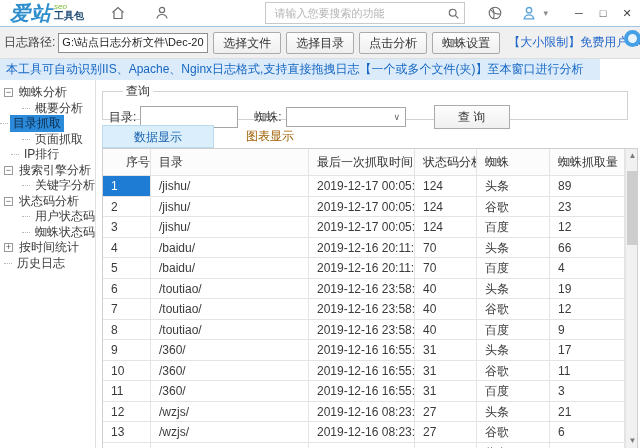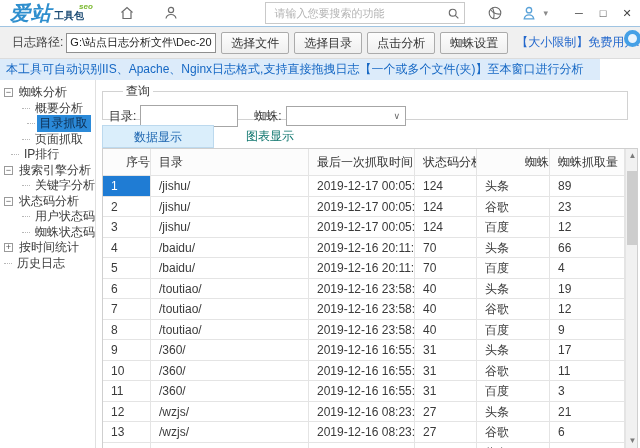--- a/index.html
+++ b/index.html
@@ -5,40 +5,40 @@
   html,body{margin:0;padding:0;background:#888;}
   .app{position:relative;width:640px;height:448px;background:#fff;overflow:hidden;
        font-family:"Liberation Sans","DejaVu Sans",sans-serif;font-size:12px;color:#333;
        -webkit-font-smoothing:antialiased;}
   
   .titlebar{position:absolute;left:0;top:0;width:640px;height:26px;background:#fff;
             border-bottom:1px solid #9fc4e2;display:flex;align-items:center;}
   .logo{display:flex;align-items:flex-start;margin-left:10px;line-height:1;}
   .logo-main{font-size:20px;font-weight:bold;font-style:italic;color:#2f8fce;letter-spacing:1px;}
   .logo-stack{display:flex;flex-direction:column;margin-left:2px;}
-  .logo-sup{font-size:8px;color:#7ab82e;font-weight:bold;font-style:italic;margin-left:25px;}
+  .logo-sup{font-size:8px;color:#7ab82e;font-weight:normal;font-style:italic;}
   .logo-sub{font-size:10px;color:#1b4a73;font-weight:bold;}
   .tb-icon{width:16px;height:16px;color:#6b6b6b;flex:0 0 auto;}
   .tb-icon svg{width:100%;height:100%;display:block;}
   .home-i{margin-left:26px;}
   .contact-i{margin-left:28px;}
   .searchbox{margin-left:auto;width:188px;height:20px;border:1px solid #c9c9c9;background:#fff;
              display:flex;align-items:center;padding:0 4px 0 6px;}
   .searchbox input{flex:1;border:none;outline:none;font-size:11px;color:#333;background:transparent;
                    font-family:inherit;min-width:0;}
   .searchbox input::placeholder{color:#b4b4b4;}
   .net-i{margin-left:22px;}
   .user-i{margin-left:18px;color:#5aa2d8;}
   .caret{margin-left:6px;font-size:9px;color:#8a8a8a;}
   .winctl{display:flex;align-items:center;margin-left:24px;margin-right:6px;gap:10px;}
   .wbtn{width:14px;height:16px;text-align:center;line-height:16px;font-size:11px;color:#444;cursor:default;}
   
   .toolbar{position:absolute;left:0;top:27px;width:640px;height:31px;background:#f0f0f0;
            border-bottom:1px solid #dcdcdc;display:flex;align-items:center;white-space:nowrap;}
-  .path-label{margin-left:12px;color:#444;}
+  .path-label{margin-left:4px;color:#444;}
   .path-input{width:148px;height:18px;border:1px solid #8f8f8f;background:#fff;margin-left:3px;
               font-size:11px;padding:0 3px;font-family:inherit;color:#222;}
   .tbtn{height:22px;margin-left:5px;padding:0 9px;background:linear-gradient(#fdfdfd,#efefef);
         border:1px solid #ababab;border-radius:2px;font-size:12px;color:#333;line-height:20px;}
   .limit{margin-left:8px;color:#2468cc;overflow:hidden;}
   .float-badge{position:absolute;left:624px;top:30px;width:17px;height:17px;border-radius:50%;
                background:#eaf4fd;border:4px solid #45a0e6;box-sizing:border-box;}
   
   .infobar{position:absolute;left:0;top:59px;width:600px;height:21px;background:#dcebfa;
            color:#1668c4;line-height:21px;padding-left:6px;box-sizing:border-box;white-space:nowrap;overflow:hidden;}
@@ -63,21 +63,21 @@
          display:flex;align-items:center;box-sizing:border-box;}
   .combo .cval{flex:1;padding-left:3px;}
   .combo .chev{width:16px;text-align:center;color:#666;font-size:9px;}
   .qbtn{height:24px;width:76px;background:linear-gradient(#fdfdfd,#f0f0f0);border:1px solid #ababab;
         font-size:12px;color:#333;letter-spacing:0;}
   .qbtn.q1{margin-left:28px;}
   .qbtn.q2{margin-left:46px;}
   .sp2{margin-left:16px;}
   
   .tabs{display:flex;margin-top:5px;height:23px;}
-  .tab{width:112px;text-align:center;line-height:22px;font-size:12px;color:#0f766e;}
+  .tab{width:112px;text-align:center;line-height:22px;font-size:12px;color:#a16207;}
   .tab.active{background:#daeefb;color:#1d66b0;border:1px solid #bcd9ee;box-sizing:border-box;}
   
   .tablewrap{position:absolute;left:6px;top:68px;bottom:0;width:536px;overflow:hidden;
              border:1px solid #cfcfcf;border-bottom:none;box-sizing:border-box;display:flex;}
   .grid{width:522px;flex:0 0 522px;}
   .t-head{display:flex;height:27px;background:#fcfcfc;}
   .t-head .cell{line-height:27px;color:#333;}
   .cell{box-sizing:border-box;padding-left:8px;border-right:1px solid #e4e4e4;
         border-bottom:1px solid #e4e4e4;overflow:hidden;white-space:nowrap;}
   .t-row{display:flex;height:20.5px;background:#fff;}
@@ -163,21 +163,21 @@
   <div class="main">
     <div class="sidebar" id="sidebar-tree">
         <div class="tree-row" style="padding-left: 4px;">
           <span class="tree-toggle">−</span>
           <span class="tree-label">蜘蛛分析</span>
         </div>
         <div class="tree-row" style="padding-left: 22px;">
           <span class="tree-dash"></span>
           <span class="tree-label">概要分析</span>
         </div>
-        <div class="tree-row" style="padding-left: 22px; justify-content: center;">
+        <div class="tree-row" style="">
           <span class="tree-dash"></span>
           <span class="tree-label sel">目录抓取</span>
         </div>
         <div class="tree-row" style="padding-left: 22px;">
           <span class="tree-dash"></span>
           <span class="tree-label">页面抓取</span>
         </div>
         <div class="tree-row" style="padding-left: 11px;">
           <span class="tree-dash"></span>
           <span class="tree-label">IP排行</span>
@@ -216,36 +216,37 @@
       <fieldset class="query">
         <legend>查询</legend>
         <div class="qrow">
           <span class="qlabel">目录:</span>
           <input class="qinput" value="" style="">
           <span class="qlabel sp2">蜘蛛:</span>
           <div class="combo">
             <span class="cval"></span>
             <span class="chev">∨</span>
           </div>
+          <button class="qbtn q1">查  询</button>
         </div>
       </fieldset>
 
       <div class="tabs" id="tabs">
           <div class="tab active">数据显示</div>
           <div class="tab">图表显示</div>
         </div>
 
       <div class="tablewrap">
         <div class="grid">
           <div class="t-head" id="table-header">
               <div class="cell" style="width: 48px; text-align: right;">序号</div>
               <div class="cell" style="width: 158px;">目录</div>
               <div class="cell" style="width: 106px;">最后一次抓取时间</div>
               <div class="cell" style="width: 62px;">状态码分析</div>
-              <div class="cell" style="width: 73px; text-align: right;">蜘蛛</div>
+              <div class="cell" style="width: 73px;">蜘蛛</div>
               <div class="cell" style="width: 75px;">蜘蛛抓取量</div>
             </div>
           <div id="table-body">
               <div class="t-row">
                 <div class="cell selcell" style="width: 48px;">1</div>
                 <div class="cell" style="width: 158px;">/jishu/</div>
                 <div class="cell" style="width: 106px;">2019-12-17 00:05:22</div>
                 <div class="cell" style="width: 62px;">124</div>
                 <div class="cell" style="width: 73px;">头条</div>
                 <div class="cell" style="width: 75px;">89</div>

